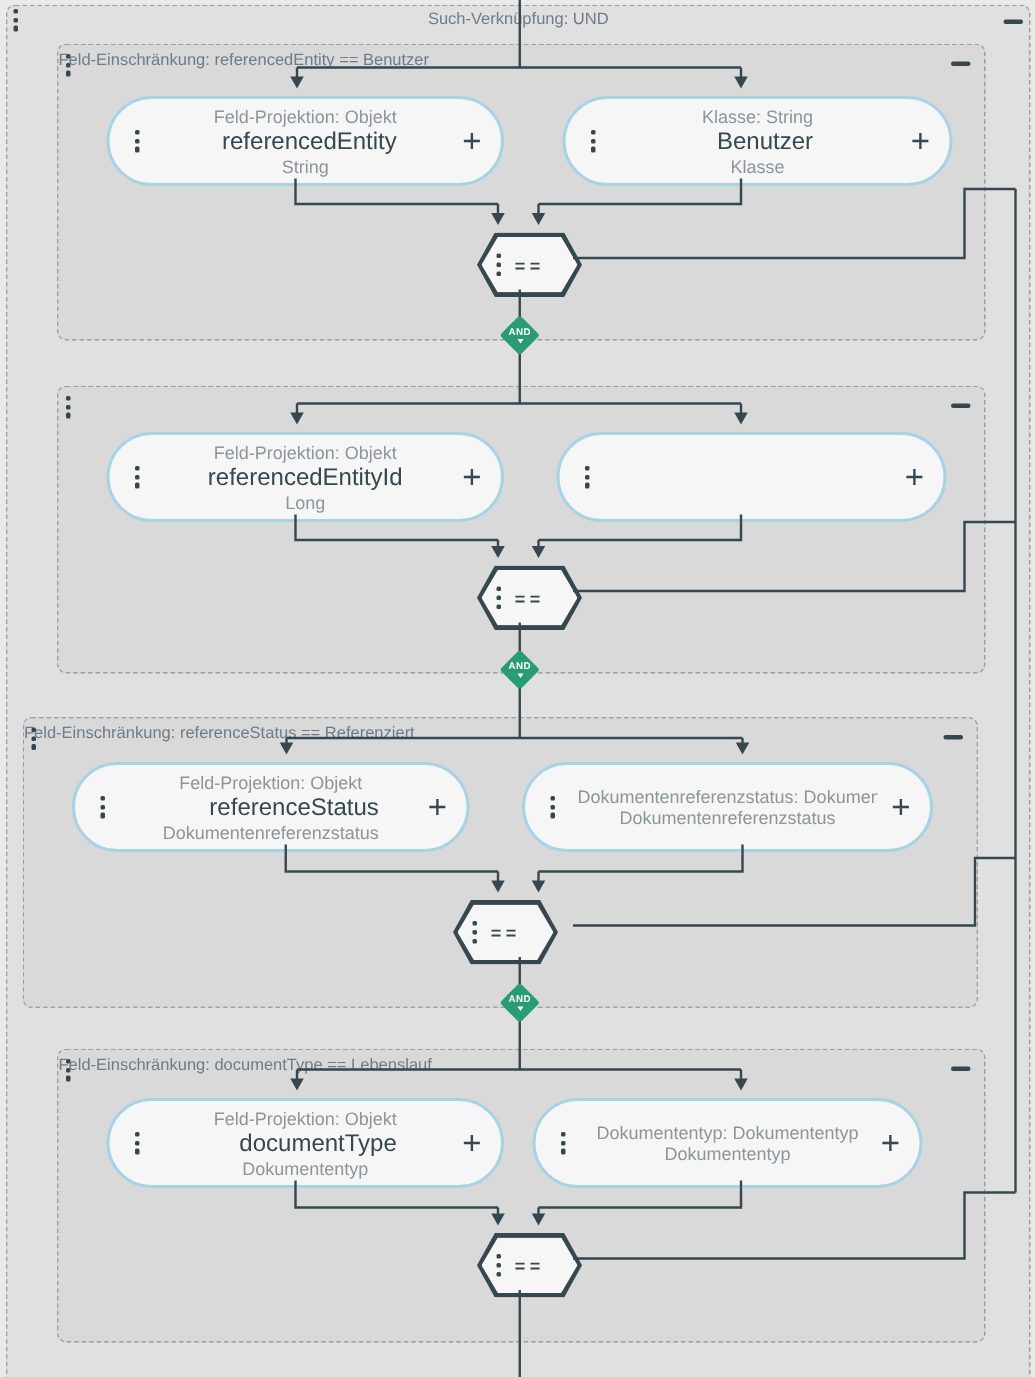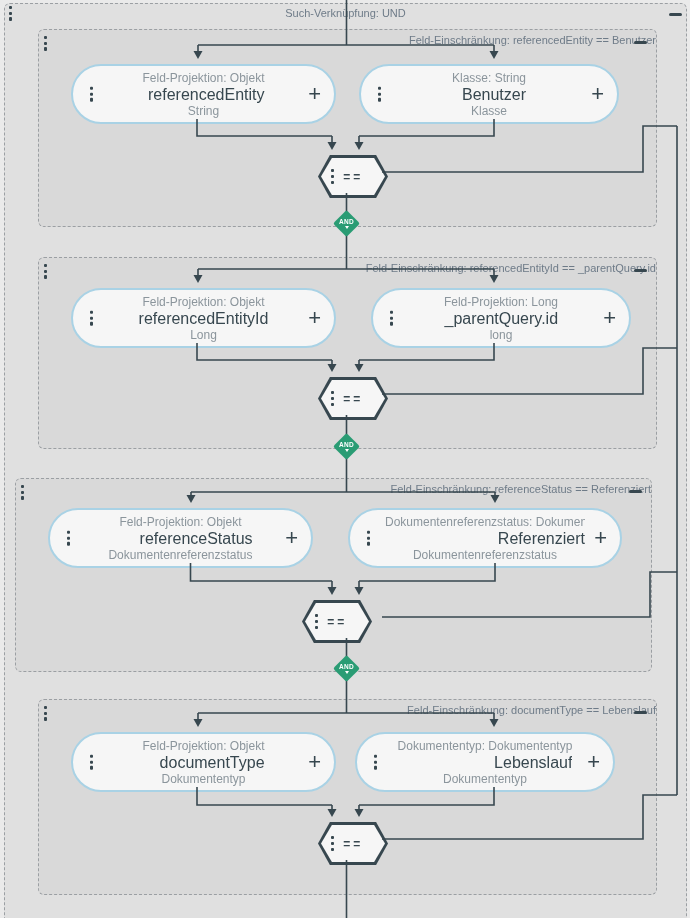--- a/index.html
+++ b/index.html
@@ -26,21 +26,21 @@
   .group {
     position:absolute;
     border:1px dashed var(--border-dash,#9b9fa3); border-radius:6px;
     background:var(--group-bg,#d9d9d9);
   }
   #group-0 { left:33px; top:25px;  width:619px; height:198px; }
   #group-1 { left:33px; top:253px; width:619px; height:192px; }
   #group-2 { left:10px; top:474px; width:637px; height:194px; }
   #group-3 { left:33px; top:695px; width:619px; height:196px; }
   .group-title {
-    position:absolute; top:4px; left:0; right:0; text-align:right;
+    position:absolute; top:4px; left:0; right:0; text-align:left;
     font-size:11px; color:var(--title-text,#6e7b88);
   }
 
   
   .kebab { display:flex; flex-direction:column; gap:2.5px; align-items:center; cursor:pointer; }
   .kebab i { width:3.2px; height:3.2px; background:var(--line,#37474f); border-radius:1px; display:block; }
   .group-kebab { position:absolute; left:5px; top:6px; }
   .outer-kebab { position:absolute; left:4px; top:2px; }
 
   
@@ -53,21 +53,21 @@
 
   
   .pill {
     position:absolute; height:60px;
     background:var(--node-bg,#f6f6f6);
     border:2px solid var(--node-border,#a9d2e5);
     border-radius:31px;
     display:flex; align-items:center; justify-content:center;
   }
   #group-0 .pill.left  { left:32px;  top:34px; width:265px; }
-  #group-0 .pill.right { left:320px; top:34px; width:260px; }
+  #group-0 .pill.right { left:336px; top:34px; width:260px; }
   #group-1 .pill.left  { left:32px;  top:30px; width:265px; }
   #group-1 .pill.right { left:332px; top:30px; width:260px; }
   #group-2 .pill.left  { left:32px;  top:29px; width:265px; }
   #group-2 .pill.right { left:332px; top:29px; width:274px; }
   #group-3 .pill.left  { left:32px;  top:32px; width:265px; }
   #group-3 .pill.right { left:316px; top:32px; width:260px; }
 
   .node-kebab { position:absolute; left:17px; top:50%; transform:translateY(-50%); }
   .plus {
     position:absolute; right:13px; top:50%; transform:translateY(-50%);
@@ -193,46 +193,40 @@
         </div>
       </div>
     </div>
 
     <div class="group" id="group-1">
       <div class="kebab group-kebab">
           <i></i>
           <i></i>
           <i></i>
         </div>
-      <div class="group-title">Feld-Einschränkung: referencedEntityId == _parentQuery.id</div>
       <div class="collapse-btn"></div>
       <div class="pill left">
         <div class="kebab node-kebab">
             <i></i>
             <i></i>
             <i></i>
           </div>
         <div class="pill-text">
           <div class="pill-label">Feld-Projektion: Objekt</div>
           <div class="pill-main">referencedEntityId</div>
           <div class="pill-sub">Long</div>
         </div>
         <div class="plus">+</div>
       </div>
       <div class="pill right">
         <div class="kebab node-kebab">
             <i></i>
             <i></i>
             <i></i>
           </div>
-        <div class="pill-text">
-          <div class="pill-label">Feld-Projektion: Long</div>
-          <div class="pill-main">_parentQuery.id</div>
-          <div class="pill-sub">long</div>
-        </div>
         <div class="plus">+</div>
       </div>
       <div class="hex">
         <div class="hex-border"></div>
         <div class="hex-fill"></div>
         <div class="hex-content">
           <div class="kebab">
               <i></i>
               <i></i>
               <i></i>
@@ -264,21 +258,20 @@
         <div class="plus">+</div>
       </div>
       <div class="pill right">
         <div class="kebab node-kebab">
             <i></i>
             <i></i>
             <i></i>
           </div>
         <div class="pill-text">
           <div class="pill-label">Dokumentenreferenzstatus: Dokumentenref...</div>
-          <div class="pill-main">Referenziert</div>
           <div class="pill-sub">Dokumentenreferenzstatus</div>
         </div>
         <div class="plus">+</div>
       </div>
       <div class="hex">
         <div class="hex-border"></div>
         <div class="hex-fill"></div>
         <div class="hex-content">
           <div class="kebab">
               <i></i>
@@ -312,21 +305,20 @@
         <div class="plus">+</div>
       </div>
       <div class="pill right">
         <div class="kebab node-kebab">
             <i></i>
             <i></i>
             <i></i>
           </div>
         <div class="pill-text">
           <div class="pill-label">Dokumententyp: Dokumententyp</div>
-          <div class="pill-main">Lebenslauf</div>
           <div class="pill-sub">Dokumententyp</div>
         </div>
         <div class="plus">+</div>
       </div>
       <div class="hex">
         <div class="hex-border"></div>
         <div class="hex-fill"></div>
         <div class="hex-content">
           <div class="kebab">
               <i></i>

